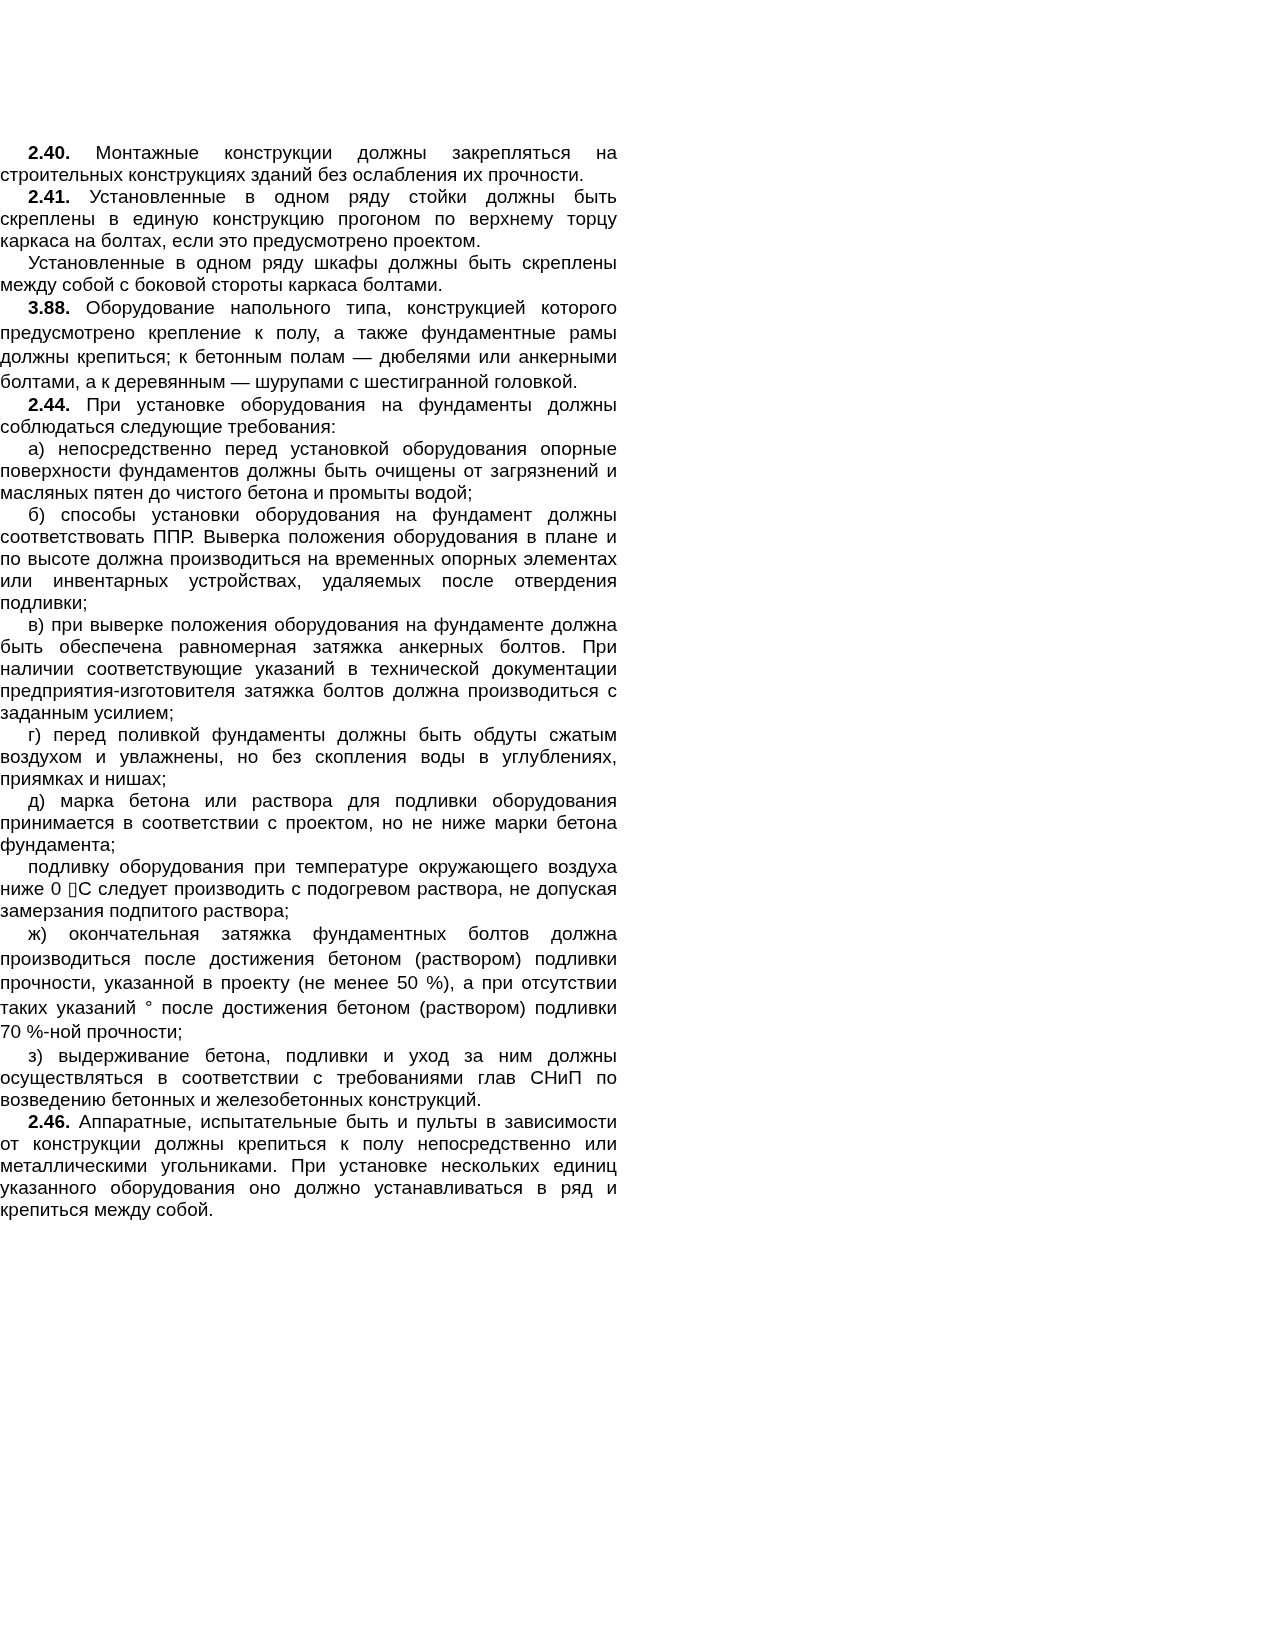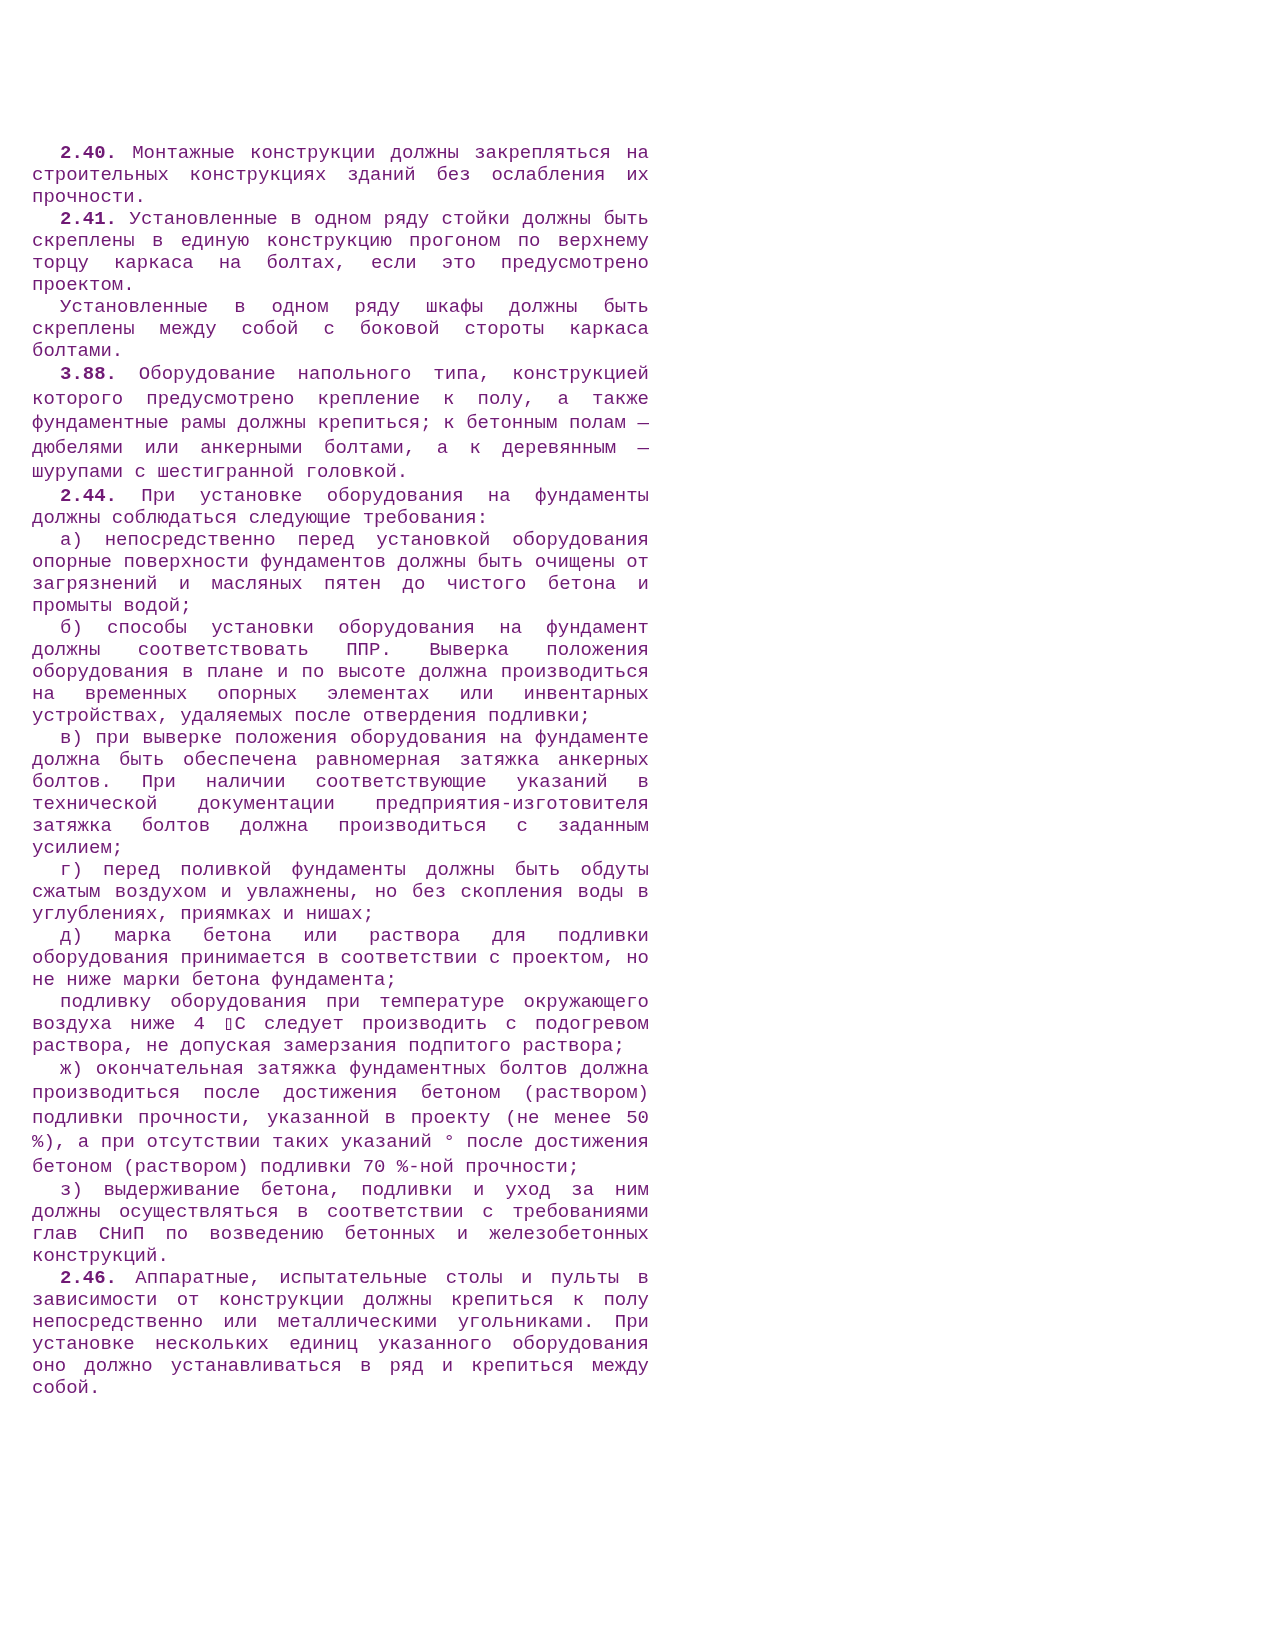--- a/index.html
+++ b/index.html
@@ -1,25 +1,24 @@
 <!DOCTYPE html>
 <html><head>
 <meta charset="utf-8">
 <style>
   html, body { margin: 0; padding: 0; background: #ffffff; }
   body { width: 1275px; height: 1651px; position: relative; overflow: hidden; }
   .doc {
     position: absolute;
     left: 0; top: 142px;
     width: 617px;
-    font-family: Liberation Mono, monospace;
+    font-family: Liberation Sans, sans-serif;
     font-size: 19px;
     line-height: 22px;
-    color: #701a75;
-    padding-left: 32px;
+    color: #000000;
   }
   .doc p {
     margin: 0;
     text-indent: 28px;
     text-align: justify;
   }
   .doc p.tall { line-height: 24.5px; }
   .doc b { font-weight: bold; }
 </style>
 </head>
@@ -29,17 +28,17 @@
   <p><b>2.40.</b><span> Монтажные конструкции должны закрепляться на строительных конструкциях зданий без ослабления их прочности.</span></p>
   <p><b>2.41.</b><span> Установленные в одном ряду стойки должны быть скреплены в единую конструкцию прогоном по верхнему торцу каркаса на болтах, если это предусмотрено проектом.</span></p>
   <p><span>Установленные в одном ряду шкафы должны быть скреплены между собой с боковой стороты каркаса болтами.</span></p>
   <p class="tall"><b>3.88.</b><span> Оборудование напольного типа, конструкцией которого предусмотрено крепление к полу, а также фундаментные рамы должны крепиться; к бетонным полам — дюбелями или анкерными болтами, а к деревянным — шурупами с шестигранной головкой.</span></p>
   <p><b>2.44.</b><span> При установке оборудования на фундаменты должны соблюдаться следующие требования:</span></p>
   <p><span>а) непосредственно перед установкой оборудования опорные поверхности фундаментов должны быть очищены от загрязнений и масляных пятен до чистого бетона и промыты водой;</span></p>
   <p><span>б) способы установки оборудования на фундамент должны соответствовать ППР. Выверка положения оборудования в плане и по высоте должна производиться на временных опорных элементах или инвентарных устройствах, удаляемых после отвердения подливки;</span></p>
   <p><span>в) при выверке положения оборудования на фундаменте должна быть обеспечена равномерная затяжка анкерных болтов. При наличии соответствующие указаний в технической документации предприятия-изготовителя затяжка болтов должна производиться с заданным усилием;</span></p>
   <p><span>г) перед поливкой фундаменты должны быть обдуты сжатым воздухом и увлажнены, но без скопления воды в углублениях, приямках и нишах;</span></p>
   <p><span>д) марка бетона или раствора для подливки оборудования принимается в соответствии с проектом, но не ниже марки бетона фундамента;</span></p>
-  <p><span>подливку оборудования при температуре окружающего воздуха ниже 4 ▯С следует производить с подогревом раствора, не допуская замерзания подпитого раствора;</span></p>
+  <p><span>подливку оборудования при температуре окружающего воздуха ниже 0 ▯С следует производить с подогревом раствора, не допуская замерзания подпитого раствора;</span></p>
   <p class="tall"><span>ж) окончательная затяжка фундаментных болтов должна производиться после достижения бетоном (раствором) подливки прочности, указанной в проекту (не менее 50 %), а при отсутствии таких указаний ° после достижения бетоном (раствором) подливки 70 %-ной прочности;</span></p>
   <p><span>з) выдерживание бетона, подливки и уход за ним должны осуществляться в соответствии с требованиями глав СНиП по возведению бетонных и железобетонных конструкций.</span></p>
-  <p><b>2.46.</b><span> Аппаратные, испытательные столы и пульты в зависимости от конструкции должны крепиться к полу непосредственно или металлическими угольниками. При установке нескольких единиц указанного оборудования оно должно устанавливаться в ряд и крепиться между собой.</span></p>
+  <p><b>2.46.</b><span> Аппаратные, испытательные быть и пульты в зависимости от конструкции должны крепиться к полу непосредственно или металлическими угольниками. При установке нескольких единиц указанного оборудования оно должно устанавливаться в ряд и крепиться между собой.</span></p>
 </div>
 
 </body></html>

